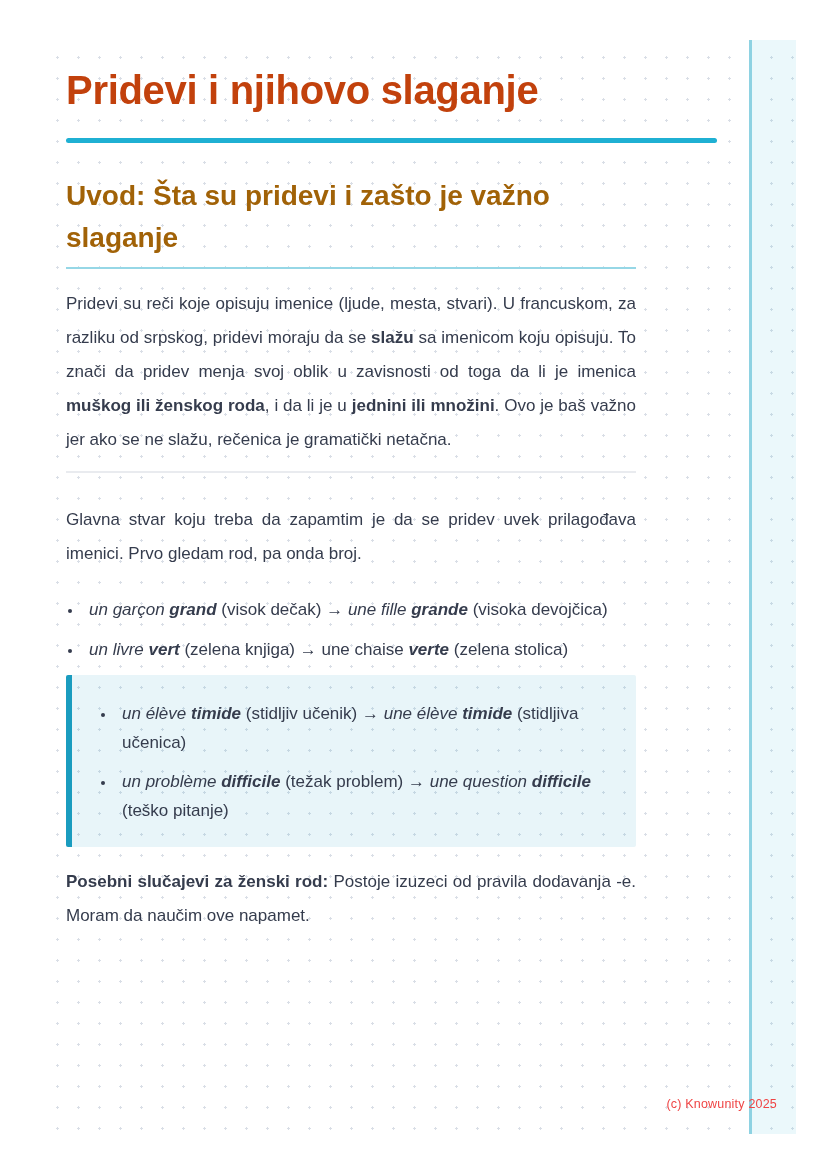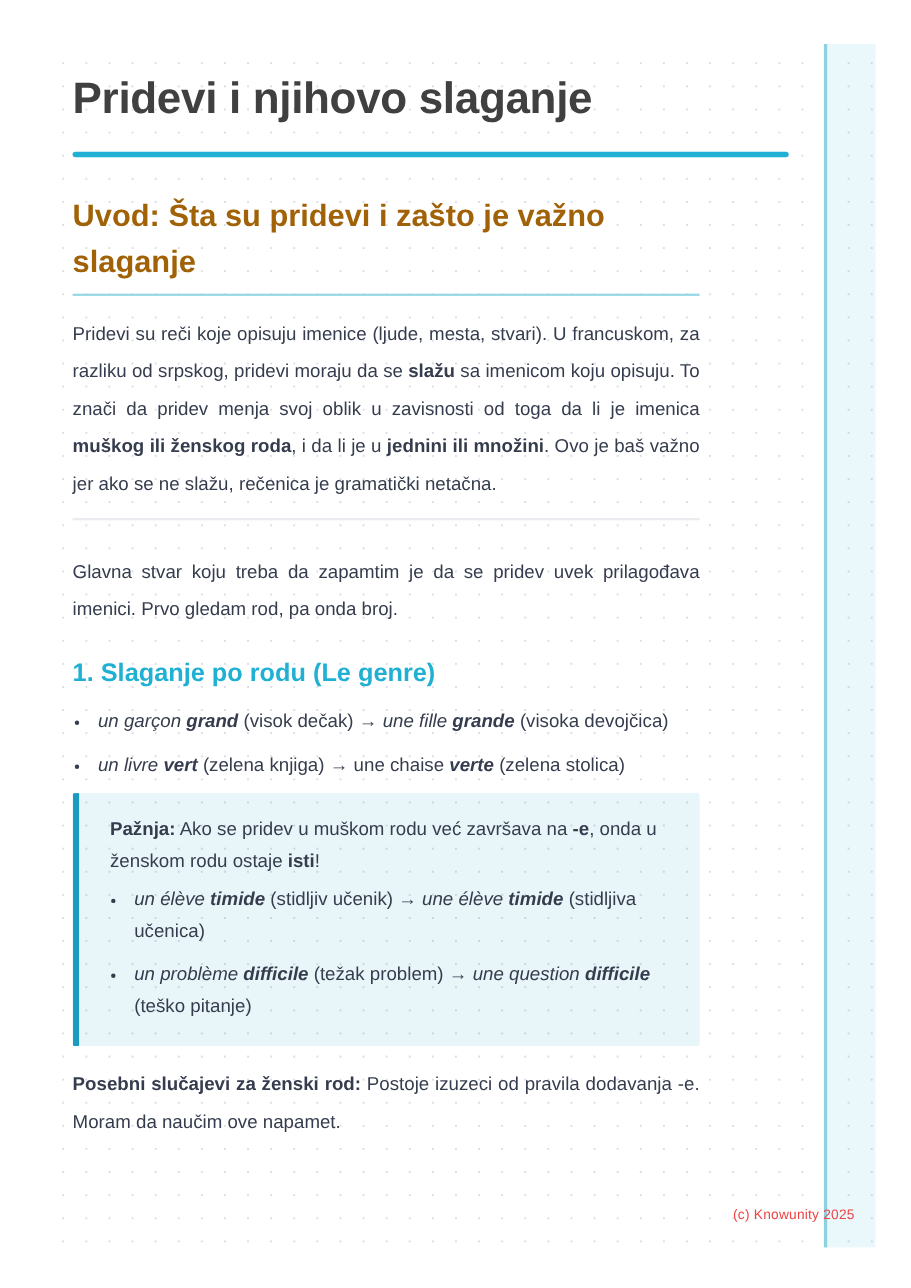--- a/index.html
+++ b/index.html
@@ -38,21 +38,21 @@
     color: #353c4d;
     font-size: 17px;
     z-index: 3;
   }
   h1 {
     margin: 0 0 24px;
     font-size: 40px;
     line-height: 48px;
     font-weight: 800;
     letter-spacing: -0.3px;
-    color: #404040;
+    color: #c2410c;
     white-space: nowrap;
   }
   .title-rule {
     width: 651px; height: 5px;
     background: #1fb0d3;
     border-radius: 3px;
     margin: 0 0 32px;
   }
   h2 {
     margin: 0 0 18px;
@@ -112,29 +112,27 @@
     <h1>Pridevi i njihovo slaganje</h1>
     <div class="title-rule"></div>
 
     <h2>Uvod: Šta su pridevi i zašto je važno slaganje</h2>
     <p class="intro"><span>Pridevi su reči koje opisuju imenice (ljude, mesta, stvari). U francuskom, za razliku od srpskog, pridevi moraju da se </span><span style="font-weight: 700;">slažu</span><span> sa imenicom koju opisuju. To znači da pridev menja svoj oblik u zavisnosti od toga da li je imenica </span><span style="font-weight: 700;">muškog ili ženskog roda</span><span>, i da li je u </span><span style="font-weight: 700;">jednini ili množini</span><span>. Ovo je baš važno jer ako se ne slažu, rečenica je gramatički netačna.</span></p>
 
     <div class="divider"></div>
 
     <p class="lead">Glavna stvar koju treba da zapamtim je da se pridev uvek prilagođava imenici. Prvo gledam rod, pa onda broj.</p>
 
-    <h3>1. Slaganje po rodu (Le genre)</h3>
 
     <ul class="examples">
         <li><span style="font-style: italic;">un garçon </span><span style="font-weight: 700; font-style: italic;">grand</span><span> (visok dečak) → </span><span style="font-style: italic;">une fille </span><span style="font-weight: 700; font-style: italic;">grande</span><span> (visoka devojčica)</span></li>
         <li><span style="font-style: italic;">un livre </span><span style="font-weight: 700; font-style: italic;">vert</span><span> (zelena knjiga) → </span><span style="">une chaise </span><span style="font-weight: 700; font-style: italic;">verte</span><span> (zelena stolica)</span></li>
       </ul>
 
     <div class="callout">
-      <p><span style="font-weight: 700;">Pažnja:</span><span> Ako se pridev u muškom rodu već završava na </span><span style="font-weight: 700;">-e</span><span>, onda u ženskom rodu ostaje </span><span style="font-weight: 700;">isti</span><span>!</span></p>
       <ul class="examples">
           <li><span style="font-style: italic;">un élève </span><span style="font-weight: 700; font-style: italic;">timide</span><span> (stidljiv učenik) → </span><span style="font-style: italic;">une élève </span><span style="font-weight: 700; font-style: italic;">timide</span><span> (stidljiva učenica)</span></li>
           <li><span style="font-style: italic;">un problème </span><span style="font-weight: 700; font-style: italic;">difficile</span><span> (težak problem) → </span><span style="font-style: italic;">une question </span><span style="font-weight: 700; font-style: italic;">difficile</span><span> (teško pitanje)</span></li>
         </ul>
     </div>
 
     <p class="special"><span style="font-weight: 700;">Posebni slučajevi za ženski rod:</span><span> Postoje izuzeci od pravila dodavanja -e. Moram da naučim ove napamet.</span></p>
   </div>
 
   <div class="footer">(c) Knowunity 2025</div>

